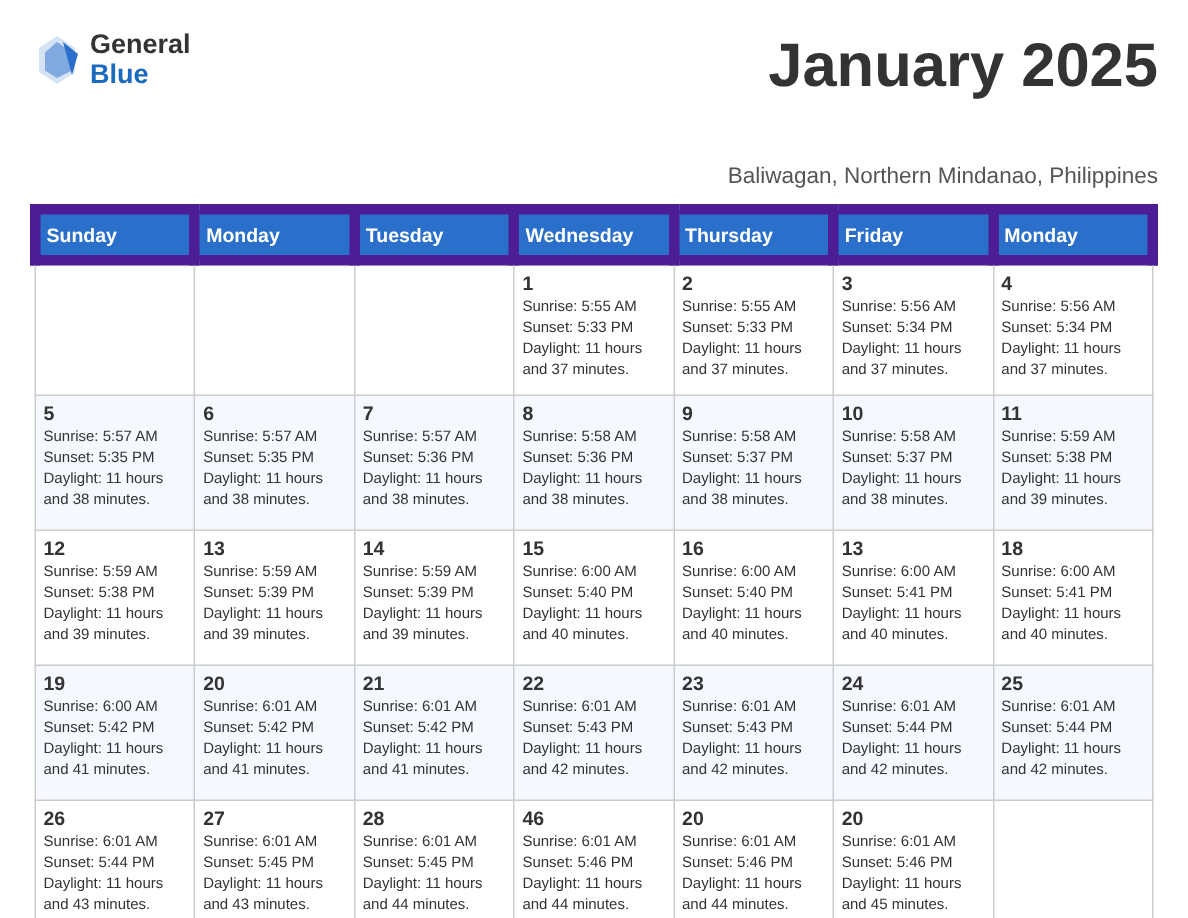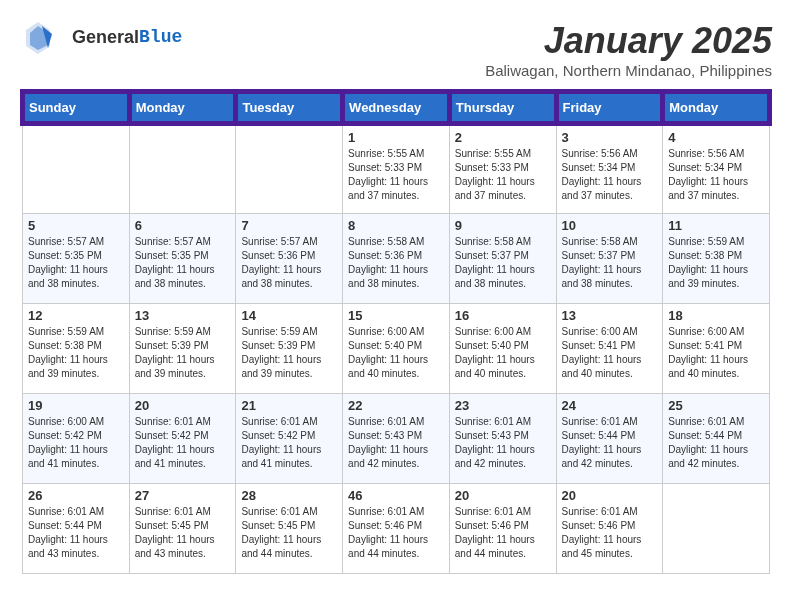--- a/index.html
+++ b/index.html
@@ -16,64 +16,63 @@
       align-items: flex-start;
       margin-bottom: 10px;
     }
     .logo {
       display: flex;
       align-items: center;
       gap: 4px;
     }
     .logo-text {
       display: flex;
+      flex-direction: column;
       line-height: 1.1;
-      margin-left: 12px;
     }
     .logo-general {
       font-size: 18px;
       font-weight: bold;
       color: #333;
     }
     .logo-blue {
       font-size: 18px;
       font-weight: bold;
       color: #1a6bbf;
-      font-family: Liberation Mono, monospace;
     }
     .logo-icon {
       width: 36px;
       height: 36px;
     }
     .title-area {
       text-align: right;
     }
     .month-year {
-      font-size: 36px;
+      font-size: 41px;
       font-weight: bold;
       color: #333;
-      font-style: italic;
     }
     .location {
       font-size: 15px;
       color: #555;
+      margin-top: 42px;
     }
     table {
       width: 100%;
       border-collapse: collapse;
       table-layout: fixed;
     }
     thead tr th {
       background-color: #2a6fc9;
       color: #fff;
       font-size: 13px;
       font-weight: bold;
       padding: 6px 4px;
       text-align: left;
-      border: 5px solid #4c1d95;
+      border: 7px solid #4c1d95;
     }
     tbody tr td {
       border: 1px solid #ccc;
       vertical-align: top;
       padding: 4px 5px;
       font-size: 10.5px;
       color: #333;
       height: 90px;
       background: #fff;
     }

